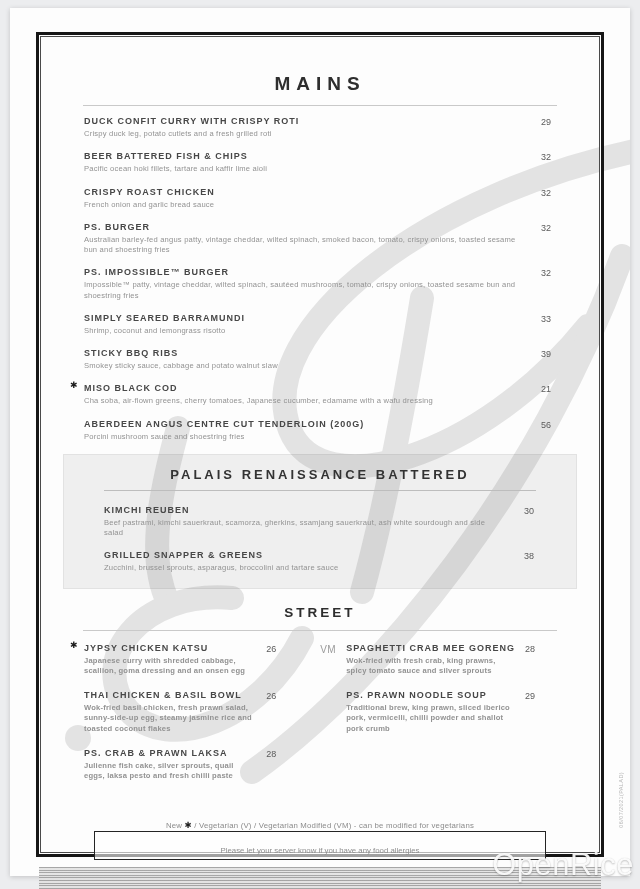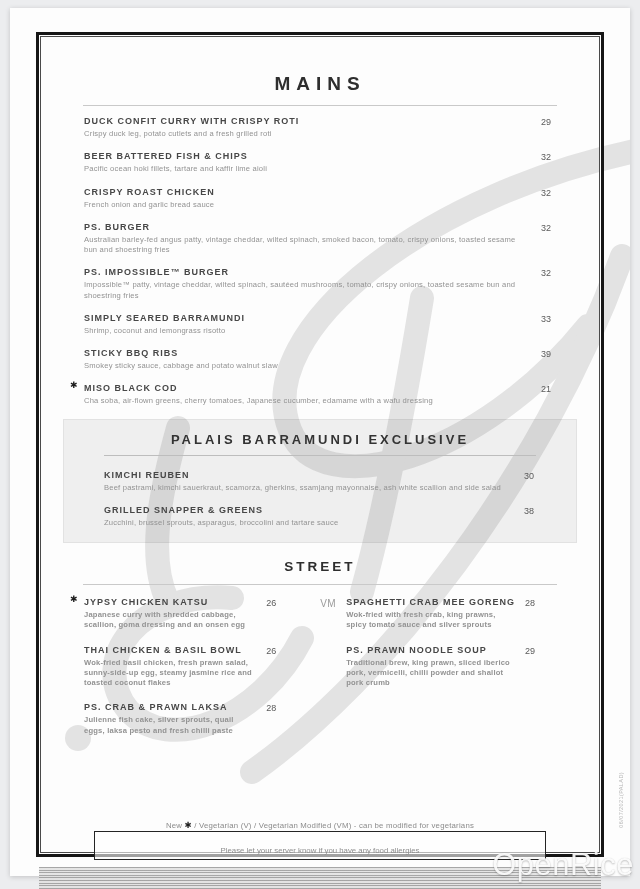--- a/index.html
+++ b/index.html
@@ -169,31 +169,38 @@
             <div class="item-price">39</div>
           </div>
           <div class="item">
             <div class="item-left">
               <span class="star">✱</span>
               <div class="item-name">MISO BLACK COD</div>
               <div class="item-desc">Cha soba, air-flown greens, cherry tomatoes, Japanese cucumber, edamame with a wafu dressing</div>
             </div>
             <div class="item-price">21</div>
           </div>
+          <div class="item">
+            <div class="item-left">
+              <div class="item-name">ABERDEEN ANGUS CENTRE CUT TENDERLOIN (200G)</div>
+              <div class="item-desc">Porcini mushroom sauce and shoestring fries</div>
+            </div>
+            <div class="item-price">56</div>
+          </div>
         </div>
       </div>
 
       <div class="box">
-        <div class="h-box">PALAIS BARRAMUNDI EXCLUSIVE</div>
+        <div class="h-box">PALAIS RENAISSANCE BATTERED</div>
         <div class="rule"></div>
         <div class="list">
           <div class="item">
             <div class="item-left">
               <div class="item-name">KIMCHI REUBEN</div>
-              <div class="item-desc">Beef pastrami, kimchi sauerkraut, scamorza, gherkins, ssamjang mayonnaise, ash white scallion and side salad</div>
+              <div class="item-desc">Beef pastrami, kimchi sauerkraut, scamorza, gherkins, ssamjang sauerkraut, ash white sourdough and side salad</div>
             </div>
             <div class="item-price">30</div>
           </div>
           <div class="item">
             <div class="item-left">
               <div class="item-name">GRILLED SNAPPER &amp; GREENS</div>
               <div class="item-desc">Zucchini, brussel sprouts, asparagus, broccolini and tartare sauce</div>
             </div>
             <div class="item-price">38</div>
           </div>

